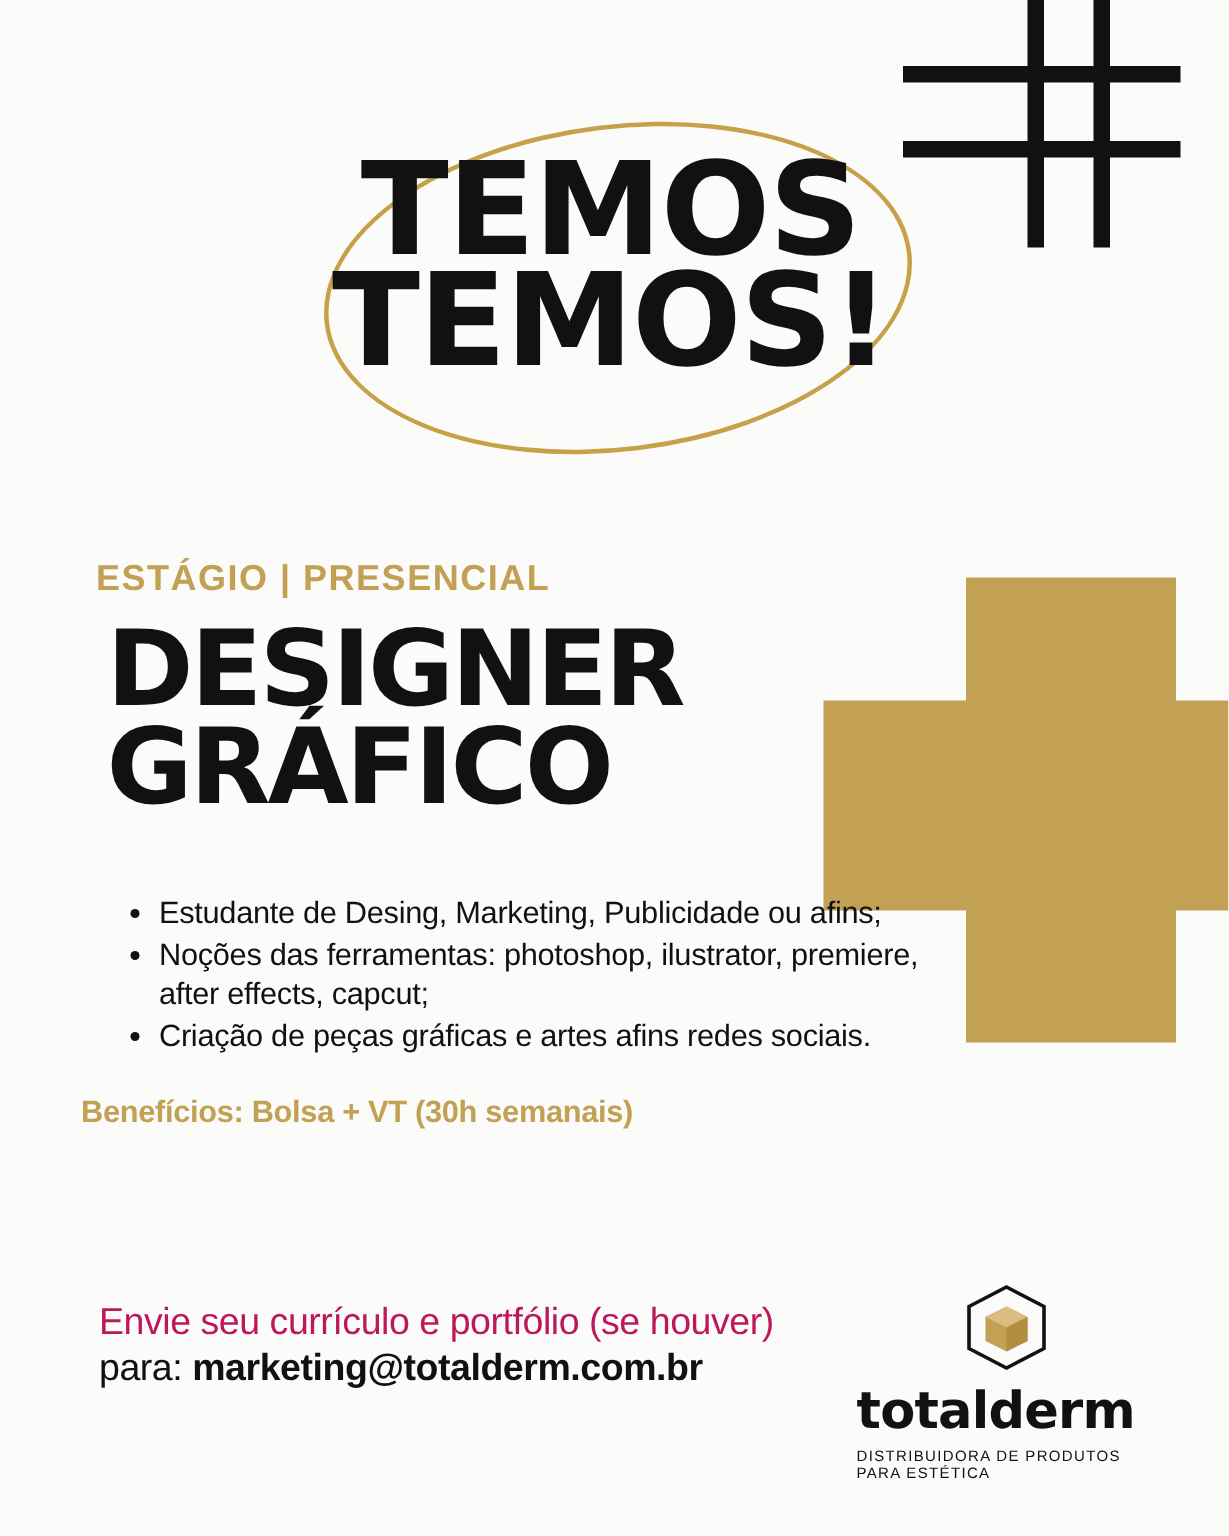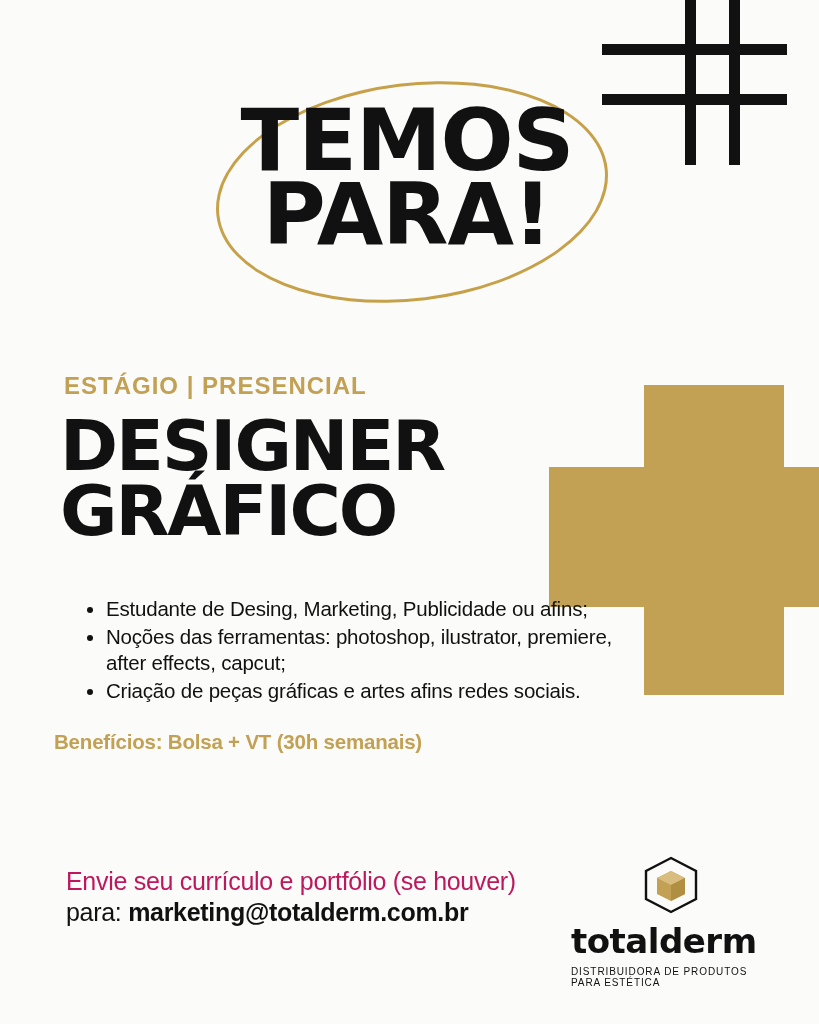--- a/index.html
+++ b/index.html
@@ -113,21 +113,21 @@
     margin: 0 0 14px 4px;
     font-family: "Liberation Sans", sans-serif;
   }
   .job-title {
     font-family: "DejaVu Sans", sans-serif;
     font-weight: 900;
     font-size: 70px;
     line-height: 0.93;
     letter-spacing: -2px;
     color: #111111;
-    margin: 0;
+    margin: 11px;
   }
   .job-title .jt2 { display: block; }
 
   .bullets {
     margin: 52px 0 0 22px;
     padding: 0 0 0 24px;
     list-style: disc;
     color: #111111;
   }
   .bullets li {
@@ -204,21 +204,21 @@
     <div class="v1"></div>
     <div class="v2"></div>
     <div class="h1"></div>
     <div class="h2"></div>
   </div>
 
   <div class="ellipse"></div>
 
   <div class="headline">
     <span>TEMOS</span>
-    <span class="l2">PARA!</span>
+    <span class="l2">TEMOS!</span>
   </div>
 
   <div class="cross">
     <div class="bar-h"></div>
     <div class="bar-v"></div>
   </div>
 
   <div class="content">
     <div class="kicker">ESTÁGIO | PRESENCIAL</div>
 

